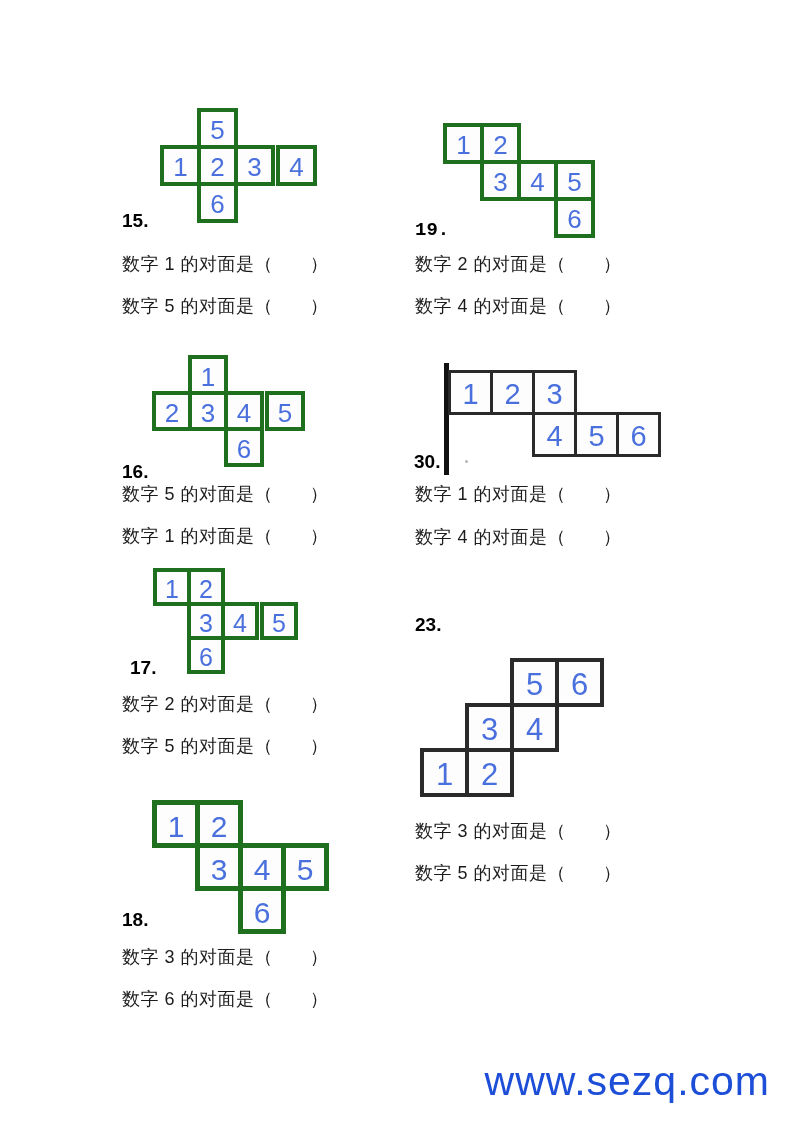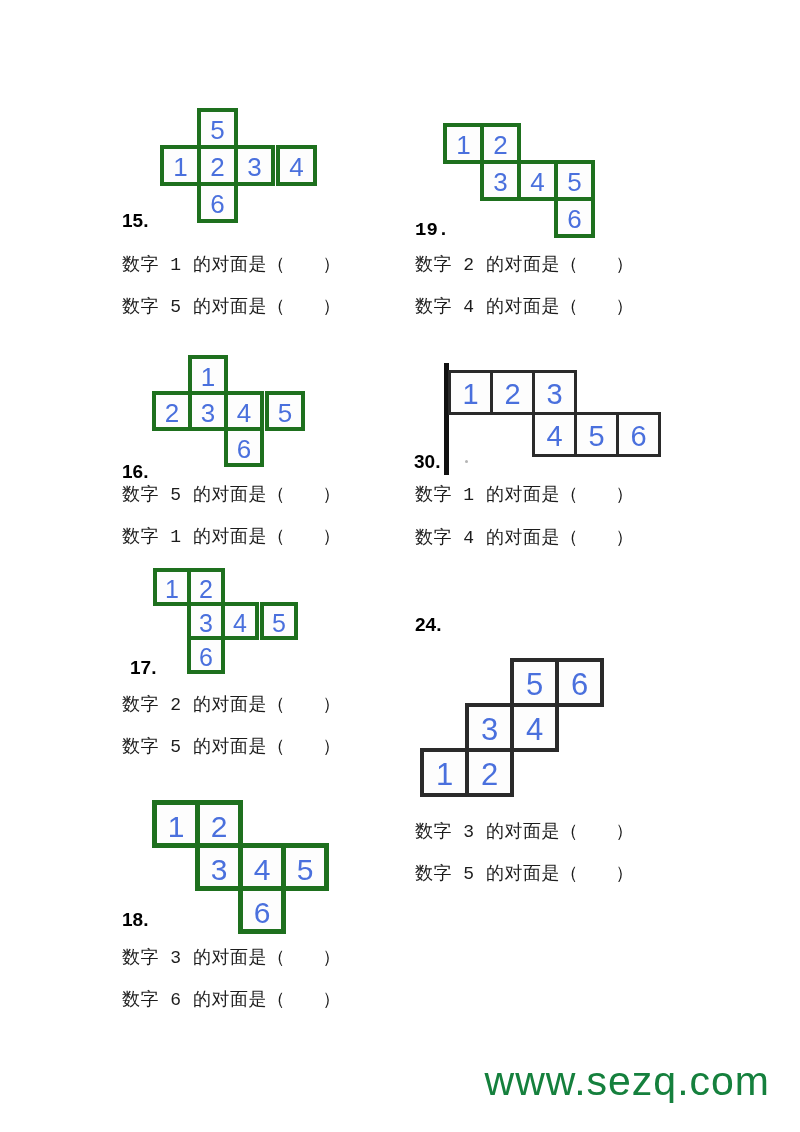--- a/index.html
+++ b/index.html
@@ -29,21 +29,21 @@
     position:absolute;
     font-family:"Liberation Sans",sans-serif;
     font-weight:700;
     font-size:19px;
     color:#000;
   }
 
   
   .question{
     position:absolute;
-    font-family:Liberation Mono, monospace;
+    font-family:Liberation Sans, sans-serif;
     font-size:18px;
     color:#1c1c1c;
     letter-spacing:0.5px;
     white-space:pre;
   }
 
   
   #net-15{left:160px;top:108px;}  #label-15{left:122px;top:210px;}
   #q-15-0{left:122px;top:252px;}  #q-15-1{left:122px;top:294px;}
 
@@ -71,21 +71,21 @@
   }
   .dot20{
     position:absolute;left:465px;top:460px;
     width:3px;height:3px;background:#b5b5b5;border-radius:50%;
   }
 
   .watermark{
     position:absolute;right:30px;top:1058px;
     font-family:"Liberation Sans",sans-serif;
     font-size:41px;
-    color:#15803d;
+    color:#1d4ed8;
     letter-spacing:1px;
     text-align:right;
   }
 </style>
 </head>
 <body>
 
 <div class="page">
 
   <div class="net" id="net-15">
@@ -163,19 +163,19 @@
   <div class="question" id="q-20-1">数字 4 的对面是（　　）</div>
 
   <div class="net" id="net-21">
       <div class="net-cell" style="width: 49px; height: 49px; left: 90px; top: 0px; border-width: 4px; border-color: rgb(42, 42, 42); color: rgb(74, 112, 221); font-size: 31px; line-height: 45px;">5</div>
       <div class="net-cell" style="width: 49px; height: 49px; left: 135px; top: 0px; border-width: 4px; border-color: rgb(42, 42, 42); color: rgb(74, 112, 221); font-size: 31px; line-height: 45px;">6</div>
       <div class="net-cell" style="width: 49px; height: 49px; left: 45px; top: 45px; border-width: 4px; border-color: rgb(42, 42, 42); color: rgb(74, 112, 221); font-size: 31px; line-height: 45px;">3</div>
       <div class="net-cell" style="width: 49px; height: 49px; left: 90px; top: 45px; border-width: 4px; border-color: rgb(42, 42, 42); color: rgb(74, 112, 221); font-size: 31px; line-height: 45px;">4</div>
       <div class="net-cell" style="width: 49px; height: 49px; left: 0px; top: 90px; border-width: 4px; border-color: rgb(42, 42, 42); color: rgb(74, 112, 221); font-size: 31px; line-height: 45px;">1</div>
       <div class="net-cell" style="width: 49px; height: 49px; left: 45px; top: 90px; border-width: 4px; border-color: rgb(42, 42, 42); color: rgb(74, 112, 221); font-size: 31px; line-height: 45px;">2</div>
     </div>
-  <div class="plabel" id="label-21">24.</div>
+  <div class="plabel" id="label-21">23.</div>
   <div class="question" id="q-21-0">数字 3 的对面是（　　）</div>
   <div class="question" id="q-21-1">数字 5 的对面是（　　）</div>
 
   <div class="watermark">www.sezq.com</div>
 
 </div>
 
 </body></html>

